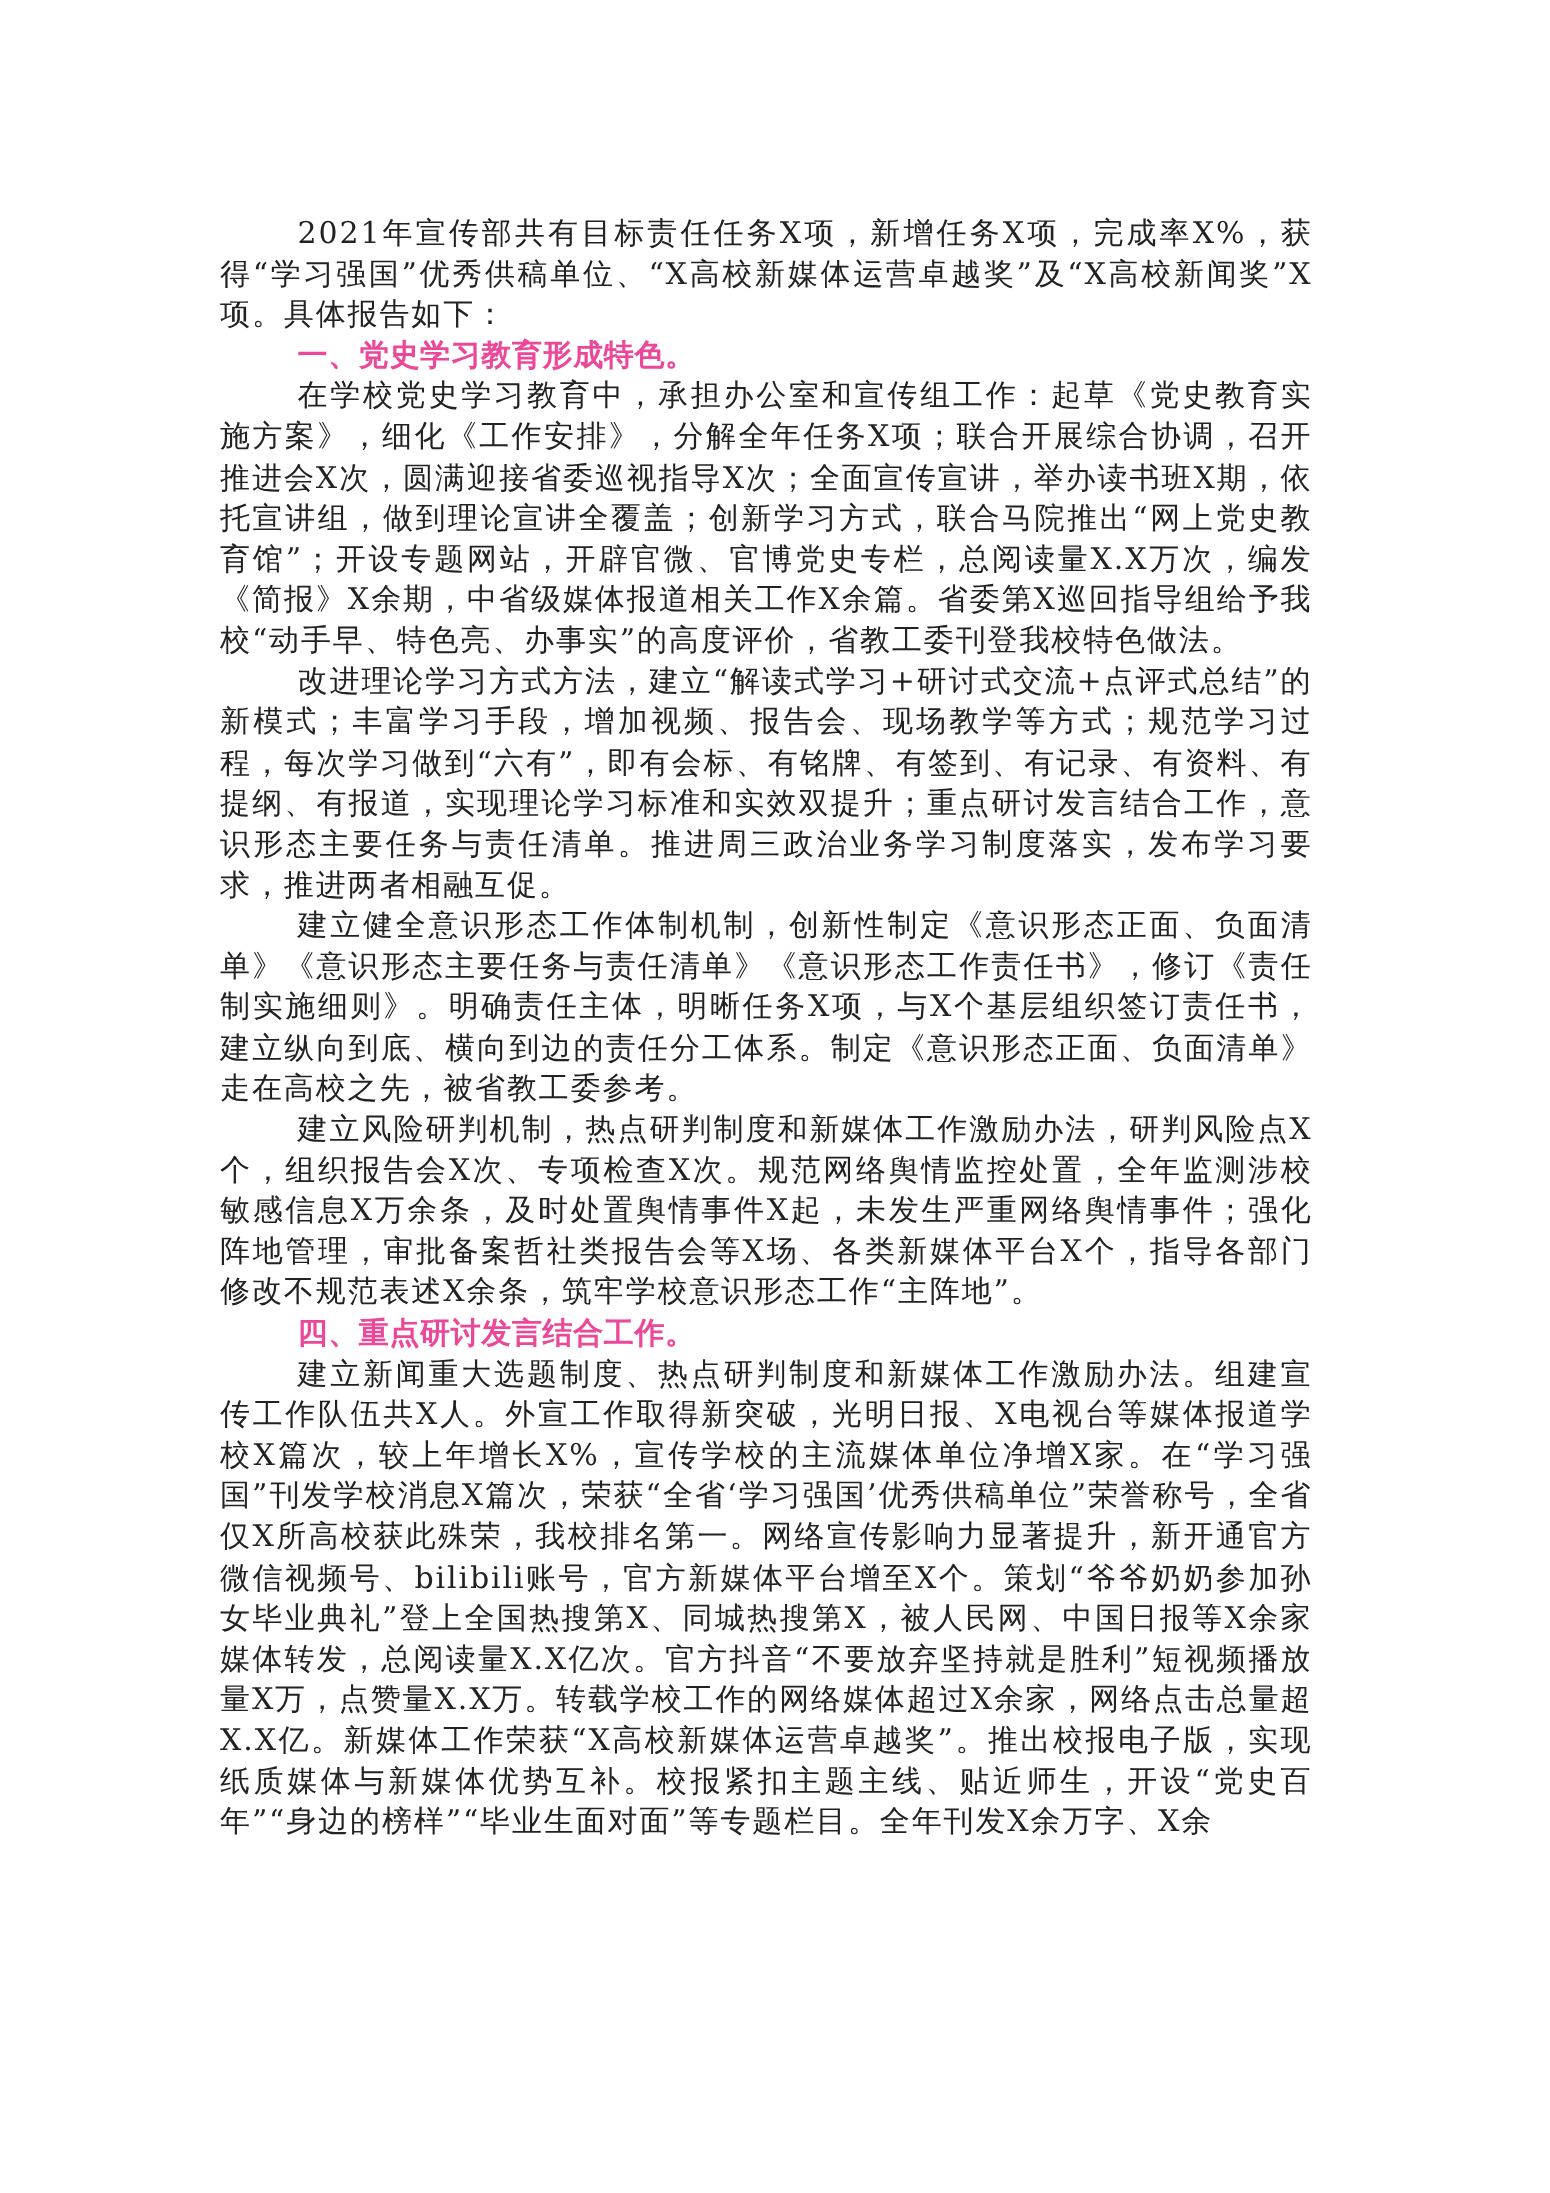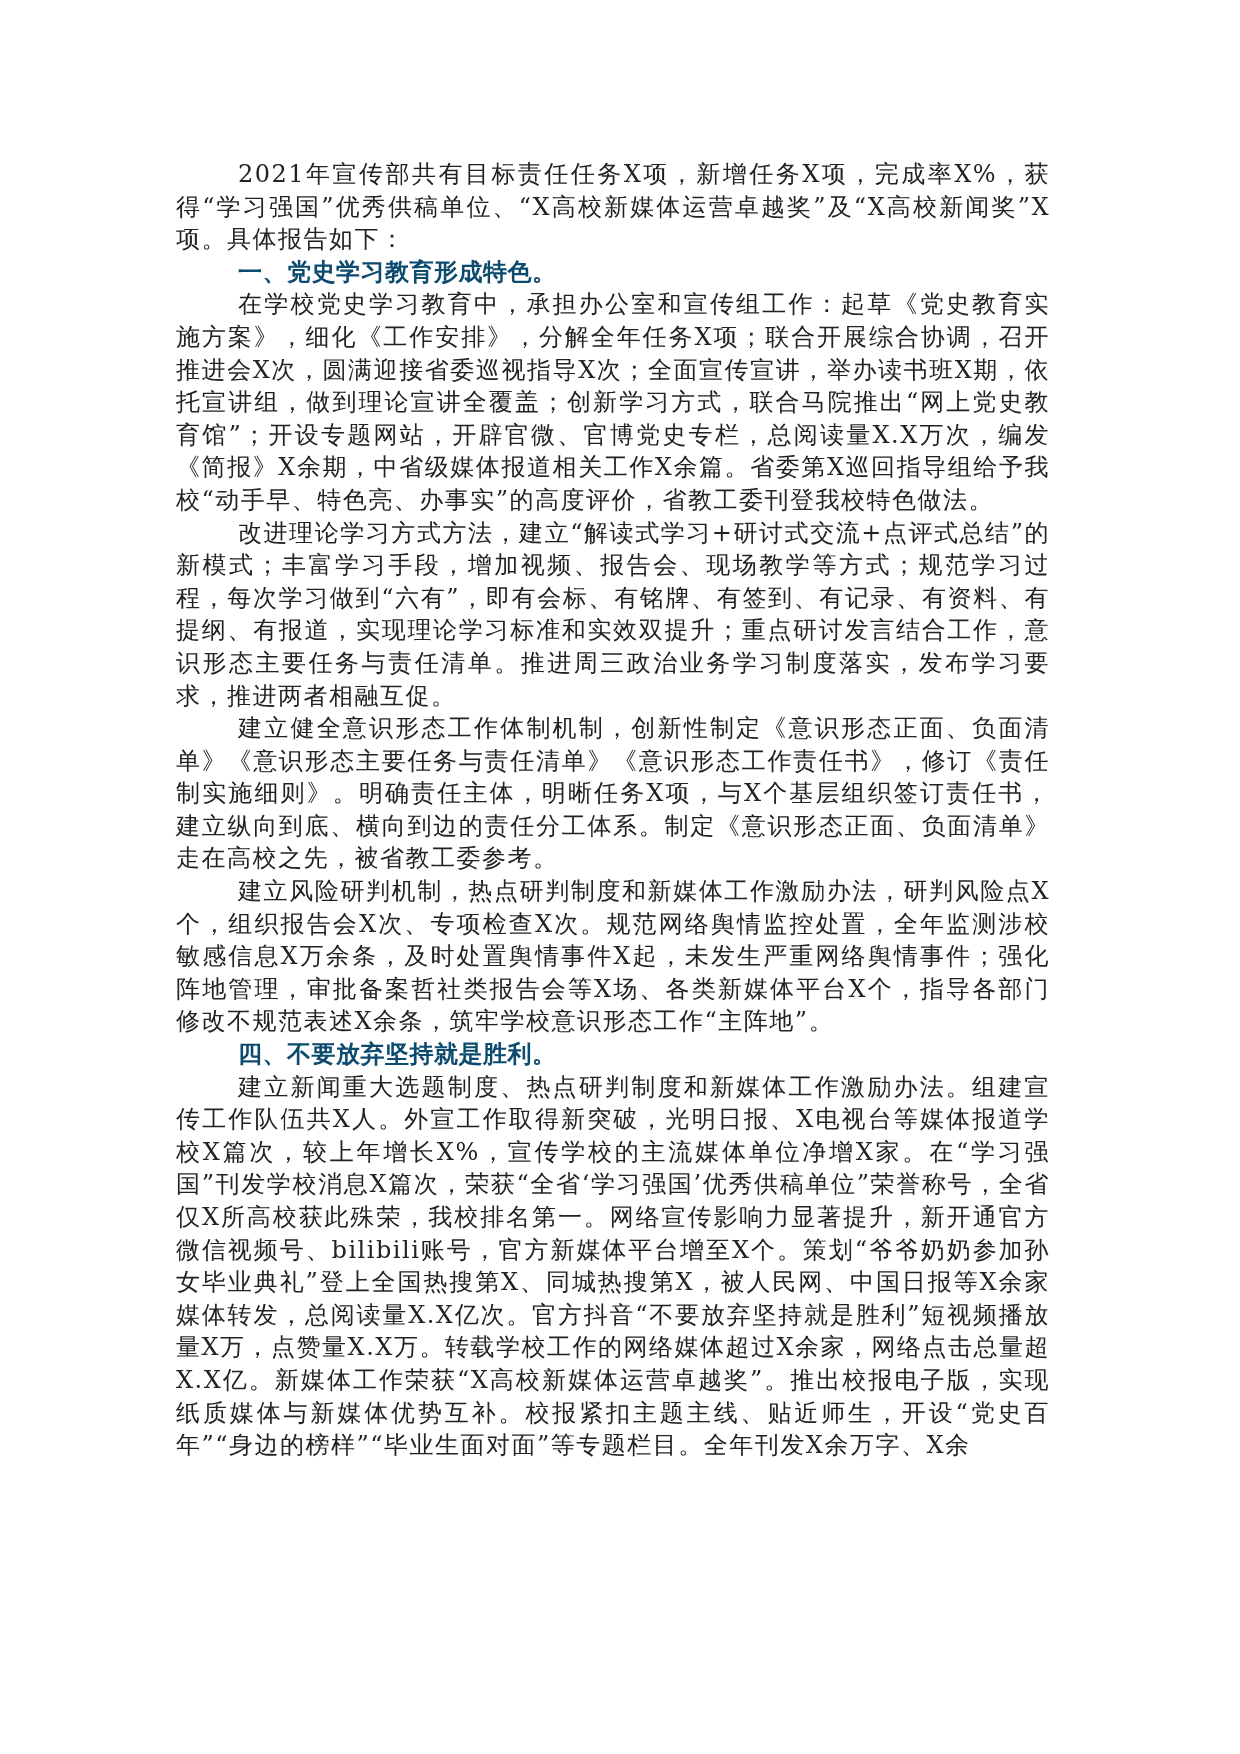--- a/index.html
+++ b/index.html
@@ -1,35 +1,35 @@
 <!DOCTYPE html>
 <html><head>
 <meta charset="utf-8">
 <style>
   html, body { margin:0; padding:0; background:#ffffff; }
   body { width:1240px; height:1754px; position:relative; overflow:hidden; }
   .page {
-    position:absolute; left:176px; top:158px; width:874px;
+    position:absolute; left:176px; top:170px; width:874px;
     font-family: "DejaVu Serif", "Liberation Serif", serif;
     font-size:24px; line-height:32.6px; color:#222;
     text-align:justify; letter-spacing:1.5px;
   }
   .page p { margin:0; text-indent:62px; }
   .page h2 { margin:0; text-indent:62px; font-size:24px; font-weight:bold; line-height:32.6px;
-             font-family: "DejaVu Sans", "Liberation Sans", sans-serif; letter-spacing:0.5px; color:#0c4a6e; }
+             font-family: "DejaVu Sans", "Liberation Sans", sans-serif; letter-spacing:0.5px; color:#ec4899; }
 </style>
 </head>
 <body>
 
 <div class="page">
   <p>2021年宣传部共有目标责任任务X项，新增任务X项，完成率X%，获得“学习强国”优秀供稿单位、“X高校新媒体运营卓越奖”及“X高校新闻奖”X项。具体报告如下：</p>
 
   <h2>一、党史学习教育形成特色。</h2>
   <p>在学校党史学习教育中，承担办公室和宣传组工作：起草《党史教育实施方案》，细化《工作安排》，分解全年任务X项；联合开展综合协调，召开推进会X次，圆满迎接省委巡视指导X次；全面宣传宣讲，举办读书班X期，依托宣讲组，做到理论宣讲全覆盖；创新学习方式，联合马院推出“网上党史教育馆”；开设专题网站，开辟官微、官博党史专栏，总阅读量X.X万次，编发《简报》X余期，中省级媒体报道相关工作X余篇。省委第X巡回指导组给予我校“动手早、特色亮、办事实”的高度评价，省教工委刊登我校特色做法。</p>
 
   <p>改进理论学习方式方法，建立“解读式学习+研讨式交流+点评式总结”的新模式；丰富学习手段，增加视频、报告会、现场教学等方式；规范学习过程，每次学习做到“六有”，即有会标、有铭牌、有签到、有记录、有资料、有提纲、有报道，实现理论学习标准和实效双提升；重点研讨发言结合工作，意识形态主要任务与责任清单。推进周三政治业务学习制度落实，发布学习要求，推进两者相融互促。</p>
 
   <p>建立健全意识形态工作体制机制，创新性制定《意识形态正面、负面清单》《意识形态主要任务与责任清单》《意识形态工作责任书》，修订《责任制实施细则》。明确责任主体，明晰任务X项，与X个基层组织签订责任书，建立纵向到底、横向到边的责任分工体系。制定《意识形态正面、负面清单》走在高校之先，被省教工委参考。</p>
   <p>建立风险研判机制，热点研判制度和新媒体工作激励办法，研判风险点X个，组织报告会X次、专项检查X次。规范网络舆情监控处置，全年监测涉校敏感信息X万余条，及时处置舆情事件X起，未发生严重网络舆情事件；强化阵地管理，审批备案哲社类报告会等X场、各类新媒体平台X个，指导各部门修改不规范表述X余条，筑牢学校意识形态工作“主阵地”。</p>
 
-  <h2>四、不要放弃坚持就是胜利。</h2>
+  <h2>四、重点研讨发言结合工作。</h2>
   <p>建立新闻重大选题制度、热点研判制度和新媒体工作激励办法。组建宣传工作队伍共X人。外宣工作取得新突破，光明日报、X电视台等媒体报道学校X篇次，较上年增长X%，宣传学校的主流媒体单位净增X家。在“学习强国”刊发学校消息X篇次，荣获“全省‘学习强国’优秀供稿单位”荣誉称号，全省仅X所高校获此殊荣，我校排名第一。网络宣传影响力显著提升，新开通官方微信视频号、bilibili账号，官方新媒体平台增至X个。策划“爷爷奶奶参加孙女毕业典礼”登上全国热搜第X、同城热搜第X，被人民网、中国日报等X余家媒体转发，总阅读量X.X亿次。官方抖音“不要放弃坚持就是胜利”短视频播放量X万，点赞量X.X万。转载学校工作的网络媒体超过X余家，网络点击总量超X.X亿。新媒体工作荣获“X高校新媒体运营卓越奖”。推出校报电子版，实现纸质媒体与新媒体优势互补。校报紧扣主题主线、贴近师生，开设“党史百年”“身边的榜样”“毕业生面对面”等专题栏目。全年刊发X余万字、X余</p>
 </div>
 
 </body></html>

